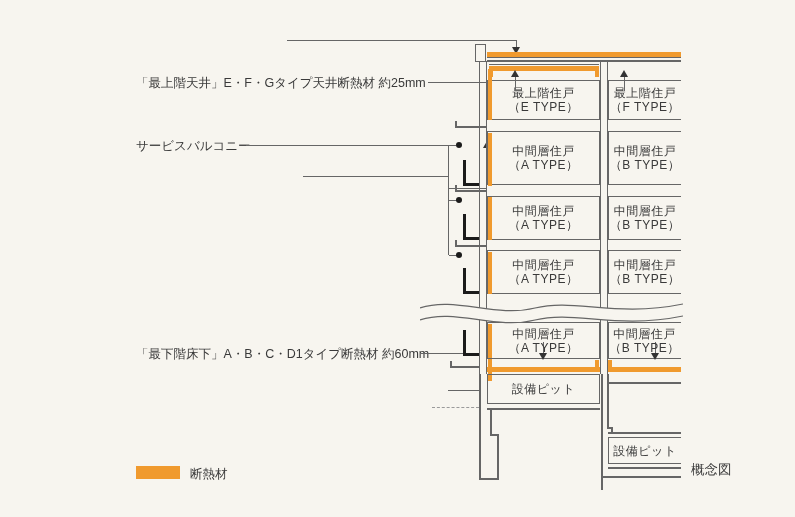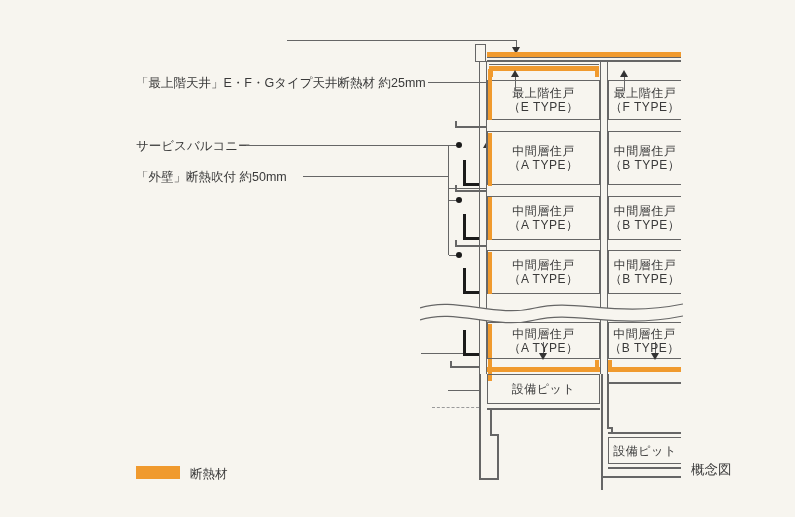--- a/index.html
+++ b/index.html
@@ -33,21 +33,21 @@
   .dashed{position:absolute; height:0; border-top:1px dashed #9a9a9a;}
   .outline{position:absolute; border:1.5px solid #666; box-sizing:border-box; background:#f7f5ef;}
 </style>
 </head>
 <body>
 
 <div class="canvas">
 
   <div class="callout" style="left:136px;top:75px;">「最上階天井」E・F・Gタイプ天井断熱材 約25mm</div>
   <div class="callout" style="left:136px;top:138px;text-align:right;">サービスバルコニー</div>
-  <div class="callout" style="left:136px;top:169px;">「外壁」断熱吹付 約50mm</div>
+  <div class="callout" style="left:136px;top:346px;">「最下階床下」A・B・C・D1タイプ断熱材 約60mm</div>
 
   <div class="hline" style="left:287px;top:40px;width:230px;"></div>
   <div class="vline" style="left:516px;top:40px;height:8px;"></div>
   <div class="ah-down" style="left:512px;top:47px;"></div>
 
   <div class="hline" style="left:428px;top:82px;width:60px;"></div>
 
   <div class="hline" style="left:246px;top:145px;width:210px;"></div>
   <div class="vline" style="left:448px;top:145px;height:110px;"></div>
   <div class="hline" style="left:449px;top:200px;width:8px;"></div>

